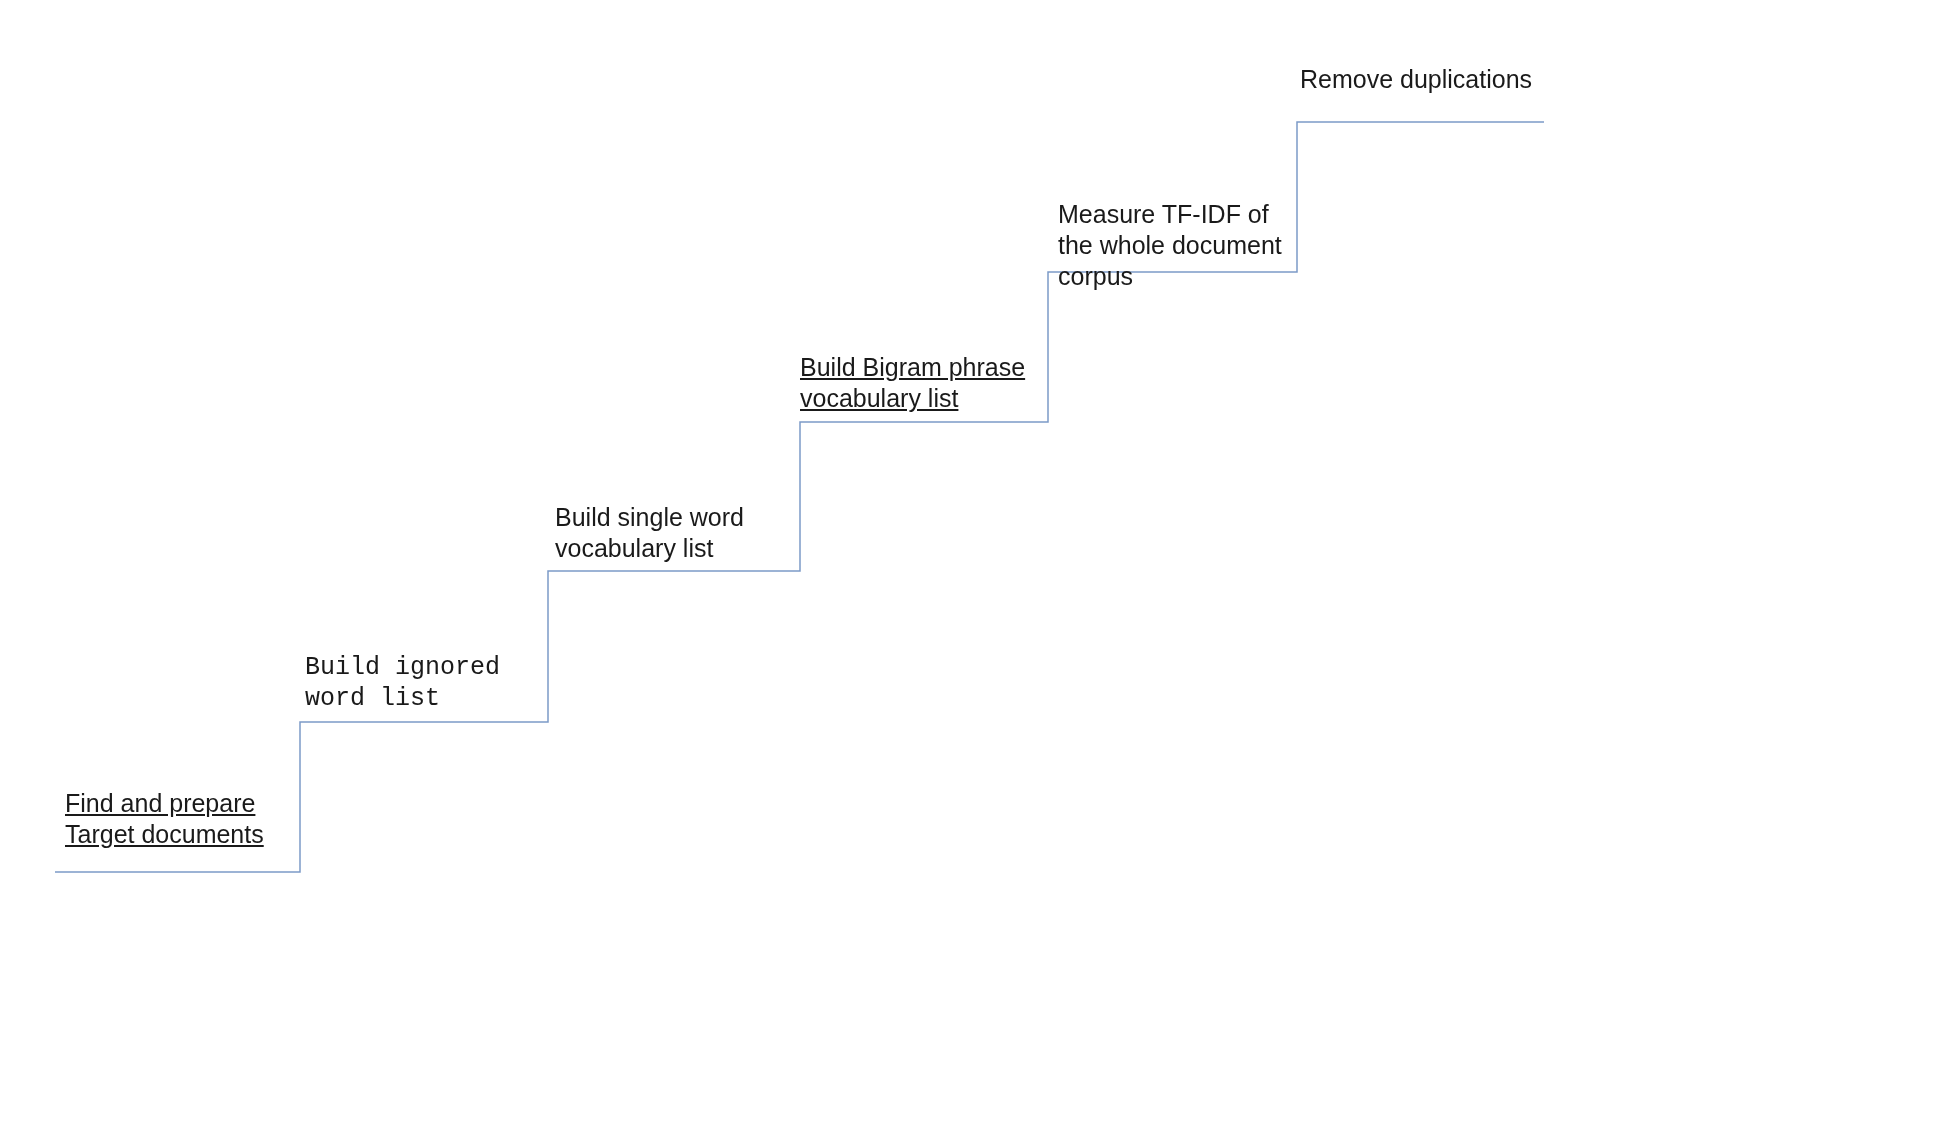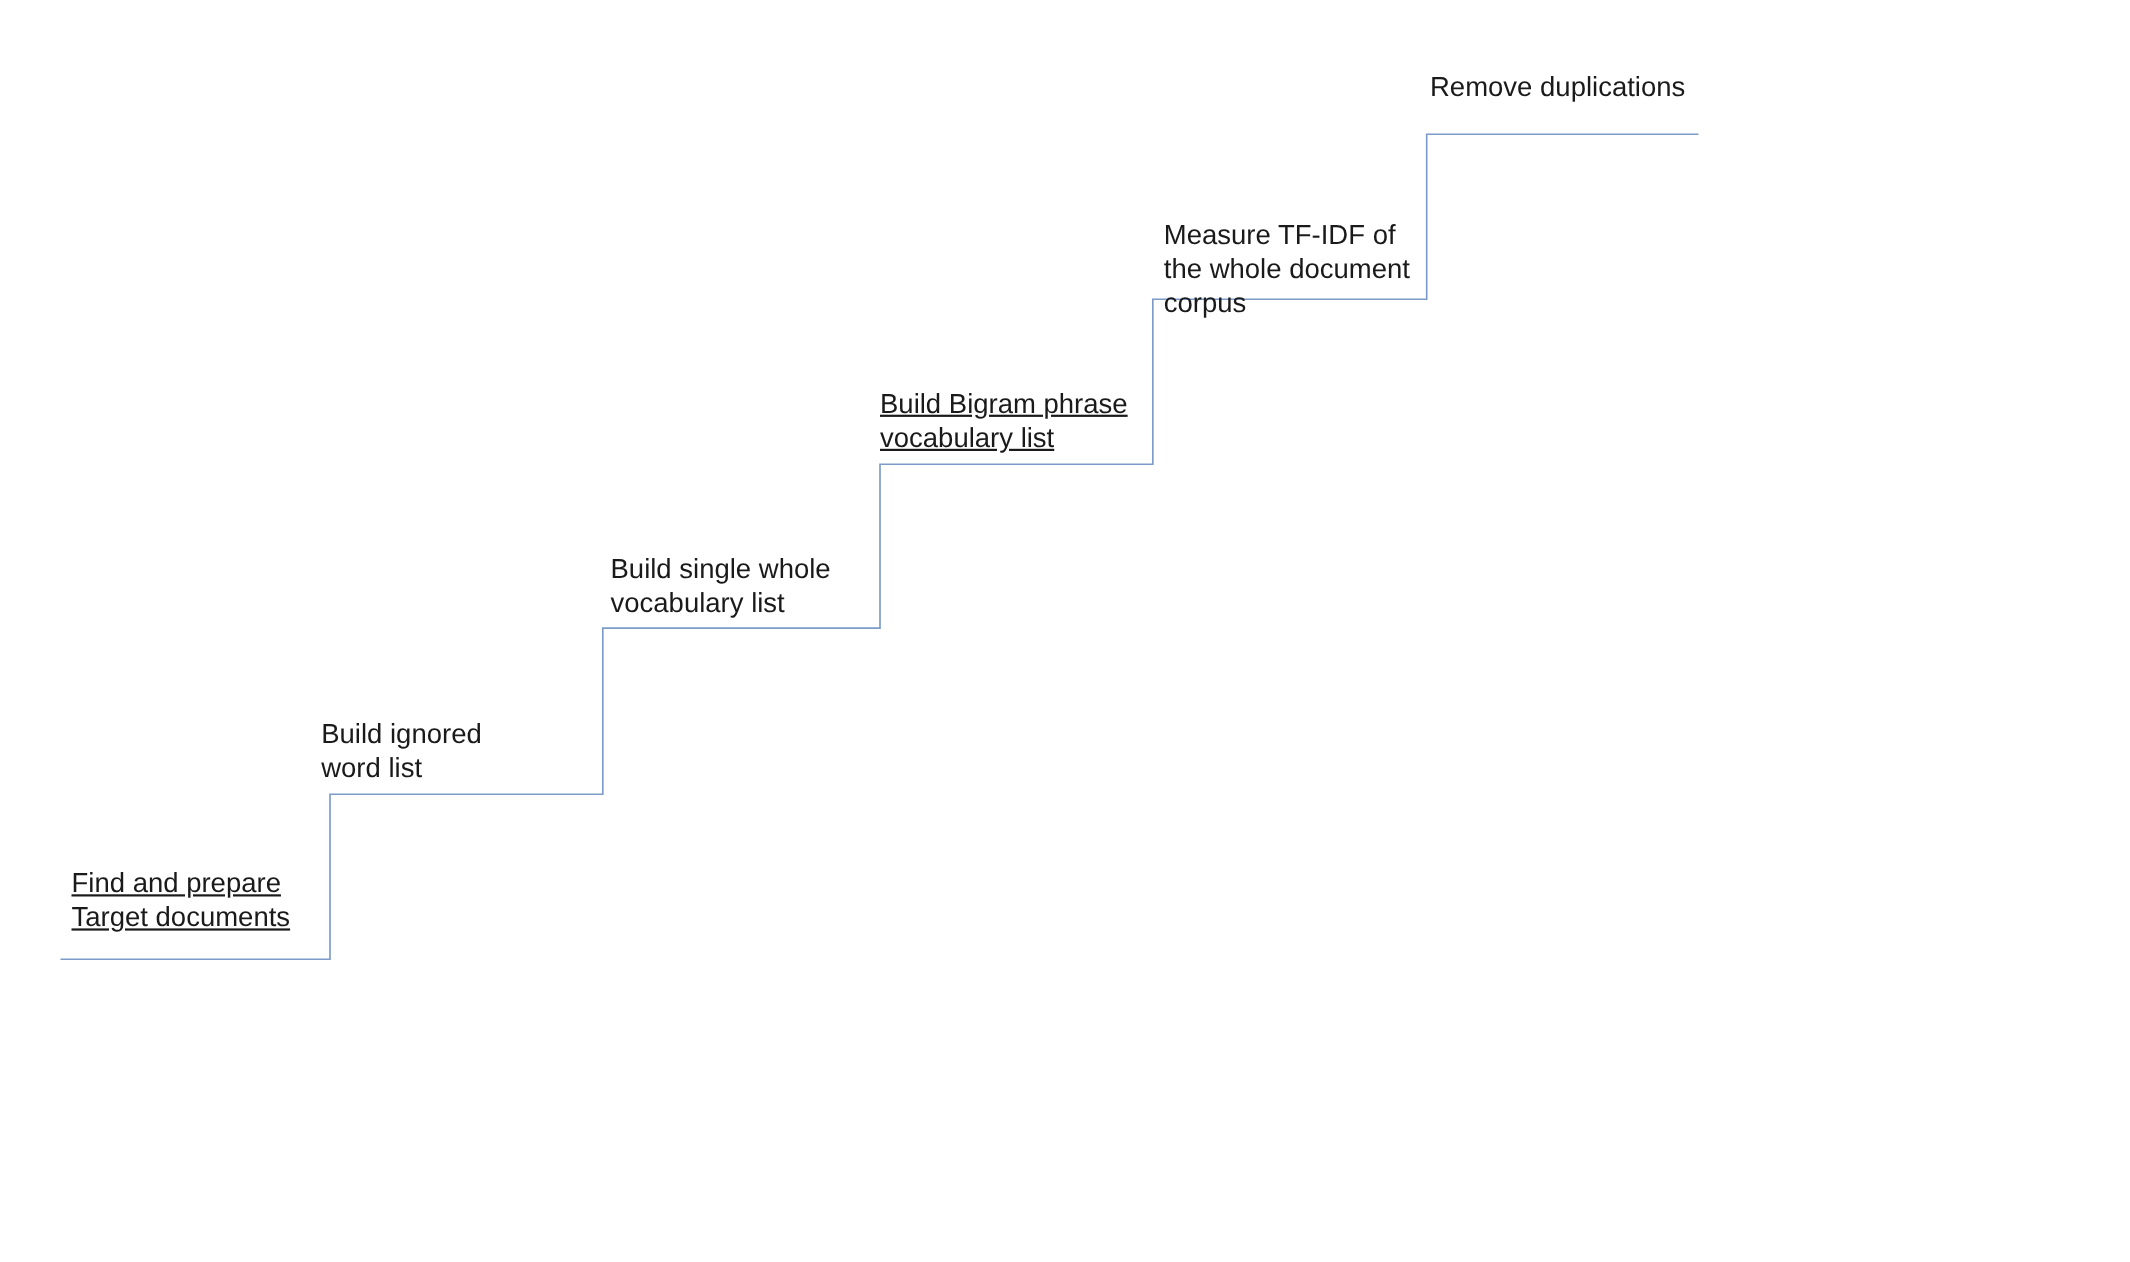--- a/index.html
+++ b/index.html
@@ -24,42 +24,42 @@
   }
   .step-label {
     position: absolute;
     color: #1a1a1a;
     font-size: 25px;
     line-height: 31px;
     white-space: pre-line;
     font-weight: 400;
   }
   .label-1 { left: 65px;   top: 788px; text-decoration: underline; }
-  .label-2 { left: 292px;  top: 652px; }
+  .label-2 { left: 305px;  top: 652px; font-family: Liberation Mono, monospace; }
   .label-3 { left: 555px;  top: 502px; }
   .label-4 { left: 800px;  top: 352px; text-decoration: underline; }
   .label-5 { left: 1058px; top: 187px; margin-top: 12px; }
   .label-6 { left: 1300px; top: 64px;  }
 </style>
 </head>
 <body>
 
 <div class="canvas">
 
   <svg class="stair-svg" viewBox="0 0 1936 1147" xmlns="http://www.w3.org/2000/svg">
     <polyline points="55,872 300,872 300,722 548,722 548,571 800,571 800,422 1048,422 1048,272 1297,272 1297,122 1544,122" fill="none" stroke="#7c9bc8" stroke-width="1.5"></polyline>
   </svg>
 
   <div class="step-label label-1">Find and prepare
 Target documents</div>
 
   <div class="step-label label-2">Build ignored
 word list</div>
 
-  <div class="step-label label-3">Build single whole
+  <div class="step-label label-3">Build single word
 vocabulary list</div>
 
   <div class="step-label label-4">Build Bigram phrase
 vocabulary list</div>
 
   <div class="step-label label-5">Measure TF-IDF of
 the whole document
 corpus</div>
 
   <div class="step-label label-6">Remove duplications</div>

